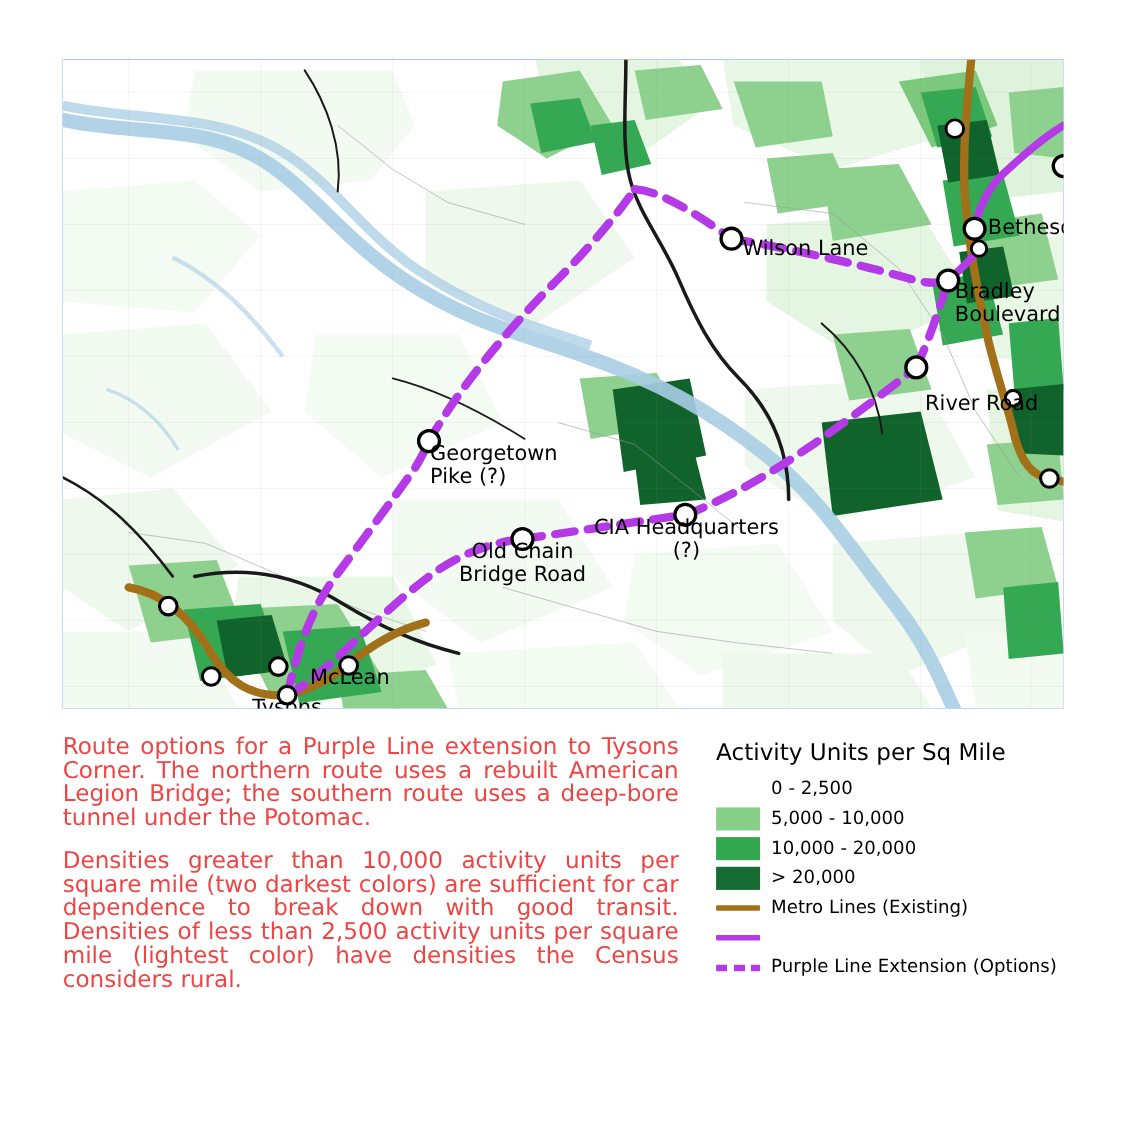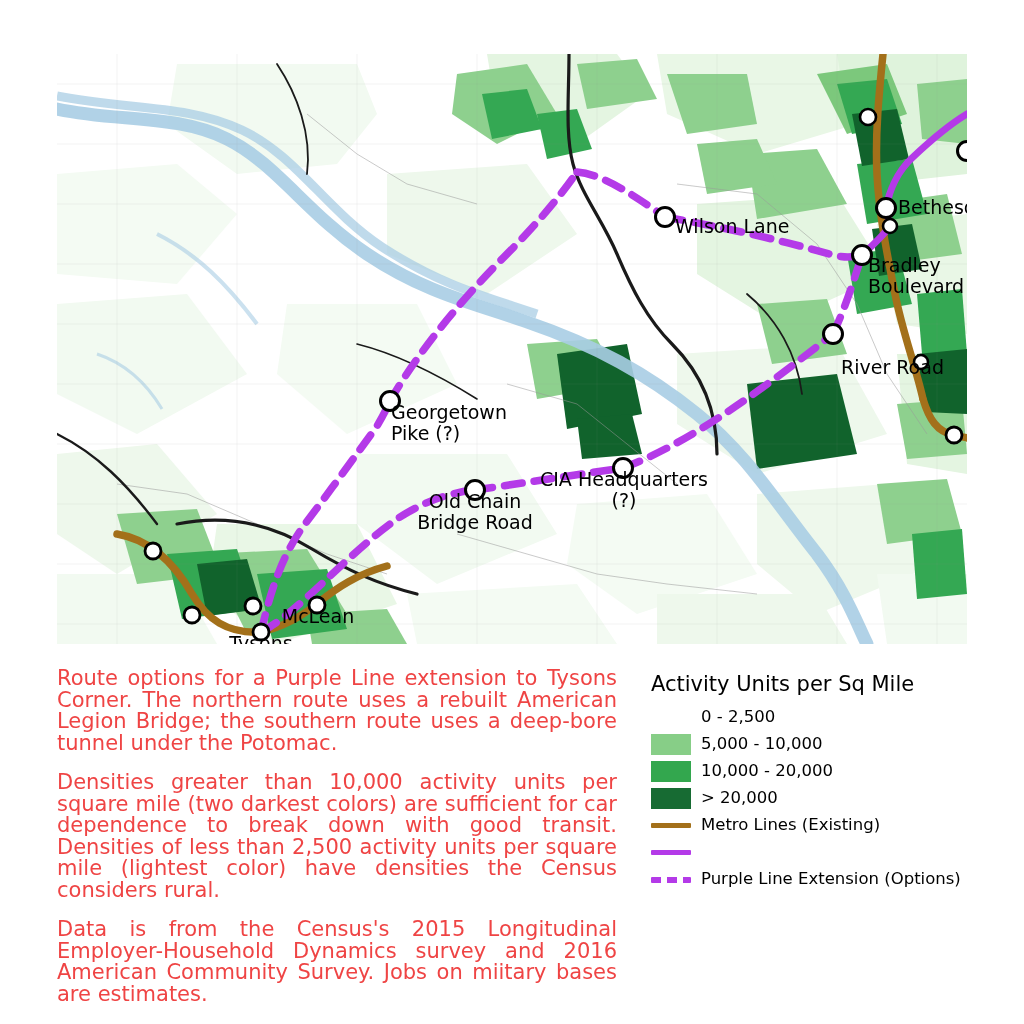--- a/index.html
+++ b/index.html
@@ -295,21 +295,20 @@
 
   <div class="map-label" style="left:191px; top:552px; width:140px; text-align:center;">McLean</div>
 
   <div class="map-label" style="left:134px; top:579px; width:140px; text-align:center;">Tysons
 Corner</div>
 </div>
 
 <div id="notes">
   <p>Route options for a Purple Line extension to Tysons Corner.  The northern route uses a rebuilt American Legion Bridge; the southern route uses a deep-bore tunnel under the Potomac.</p>
   <p>Densities greater than 10,000 activity units per square mile (two darkest colors) are sufficient for car dependence to break down with good transit.  Densities of less than 2,500 activity units per square mile (lightest color) have densities the Census considers rural.</p>
-  <p>Data is from the Census's 2015 Longitudinal Employer-Household Dynamics survey and 2016 American Community Survey.  Jobs on miitary bases are estimates.</p>
 </div>
 
 <div id="legend">
   <div id="legend-title">Activity Units per Sq Mile</div>
 
   <div class="legend-row">
     <div class="legend-swatch blank"></div>
     <div class="legend-text">0 - 2,500</div>
   </div>
   <div class="legend-row">

